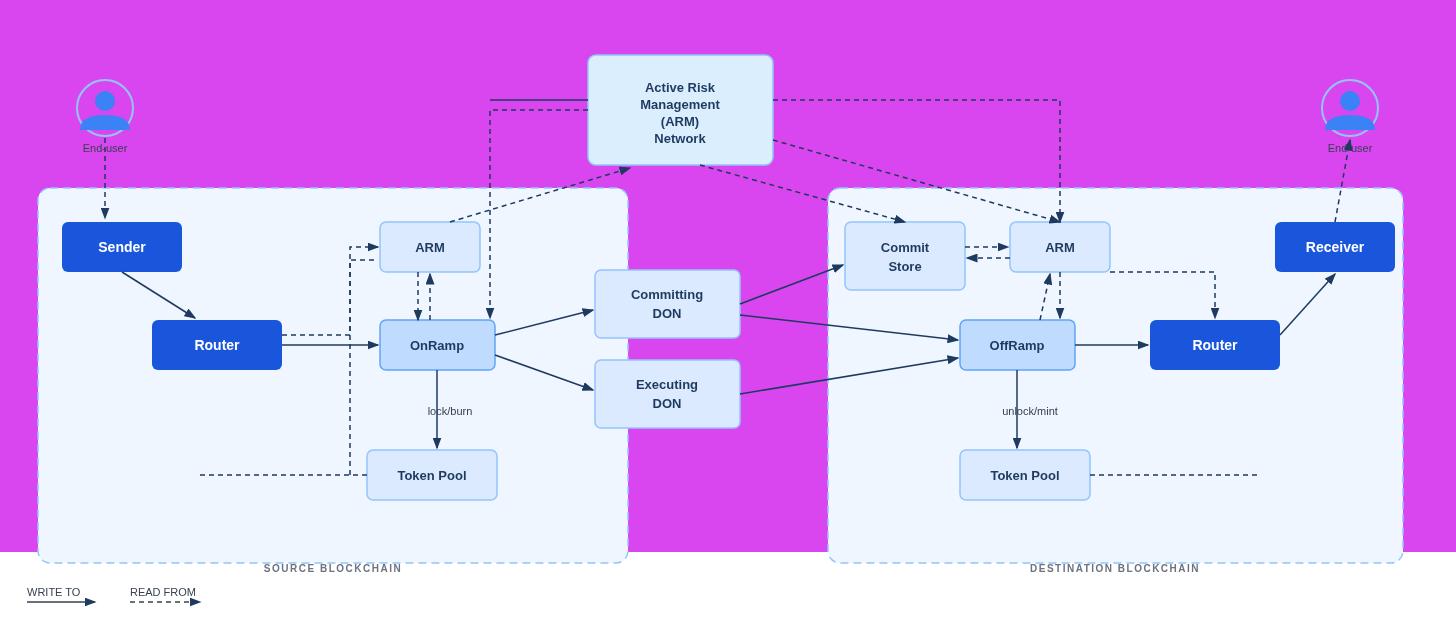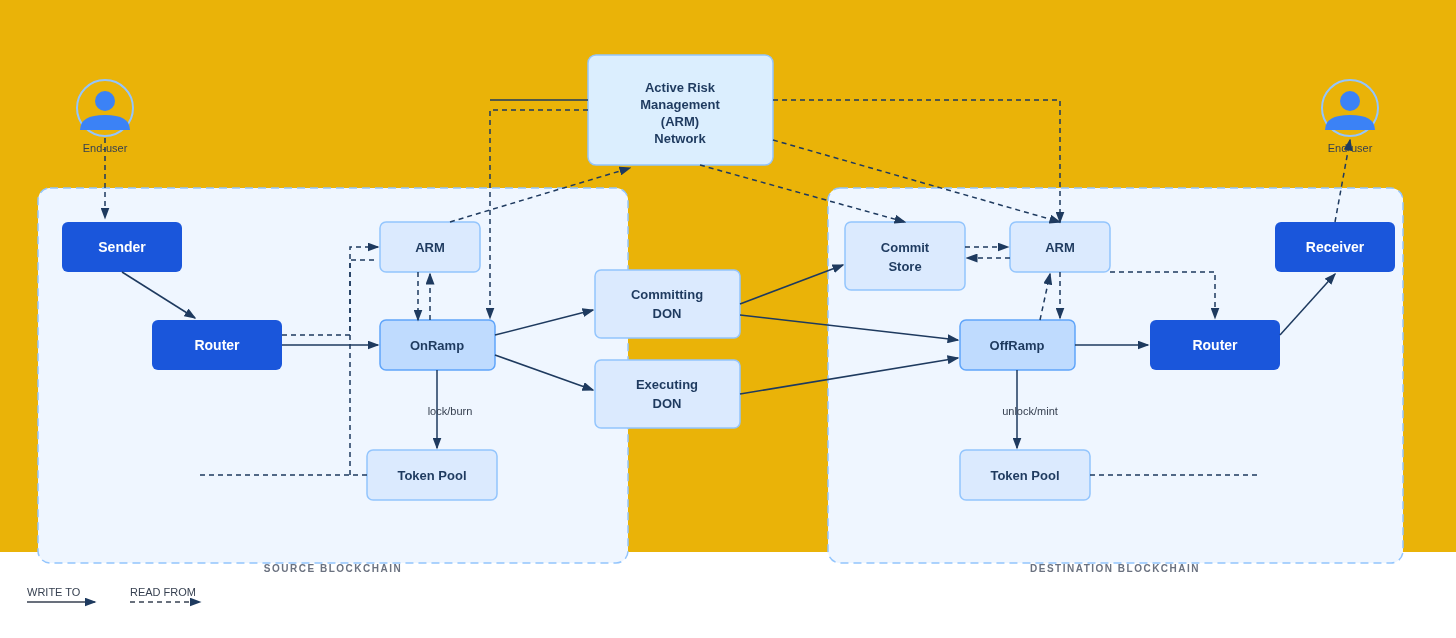--- a/index.html
+++ b/index.html
@@ -8,21 +8,21 @@
       font-family: -apple-system, BlinkMacSystemFont, 'Segoe UI', sans-serif;
       width: 1456px;
       height: 638px;
       overflow: hidden;
       position: relative;
     }
     .diagram-container {
       width: 1456px;
       height: 552px;
       position: relative;
-      background: #eab308;
+      background: #d946ef;
       text-align: right;
     }
     svg.main-svg {
       position: absolute;
       top: 0; left: 0;
       width: 1456px;
       height: 638px;
     }
     text {
       font-family: -apple-system, BlinkMacSystemFont, 'Segoe UI', sans-serif;

